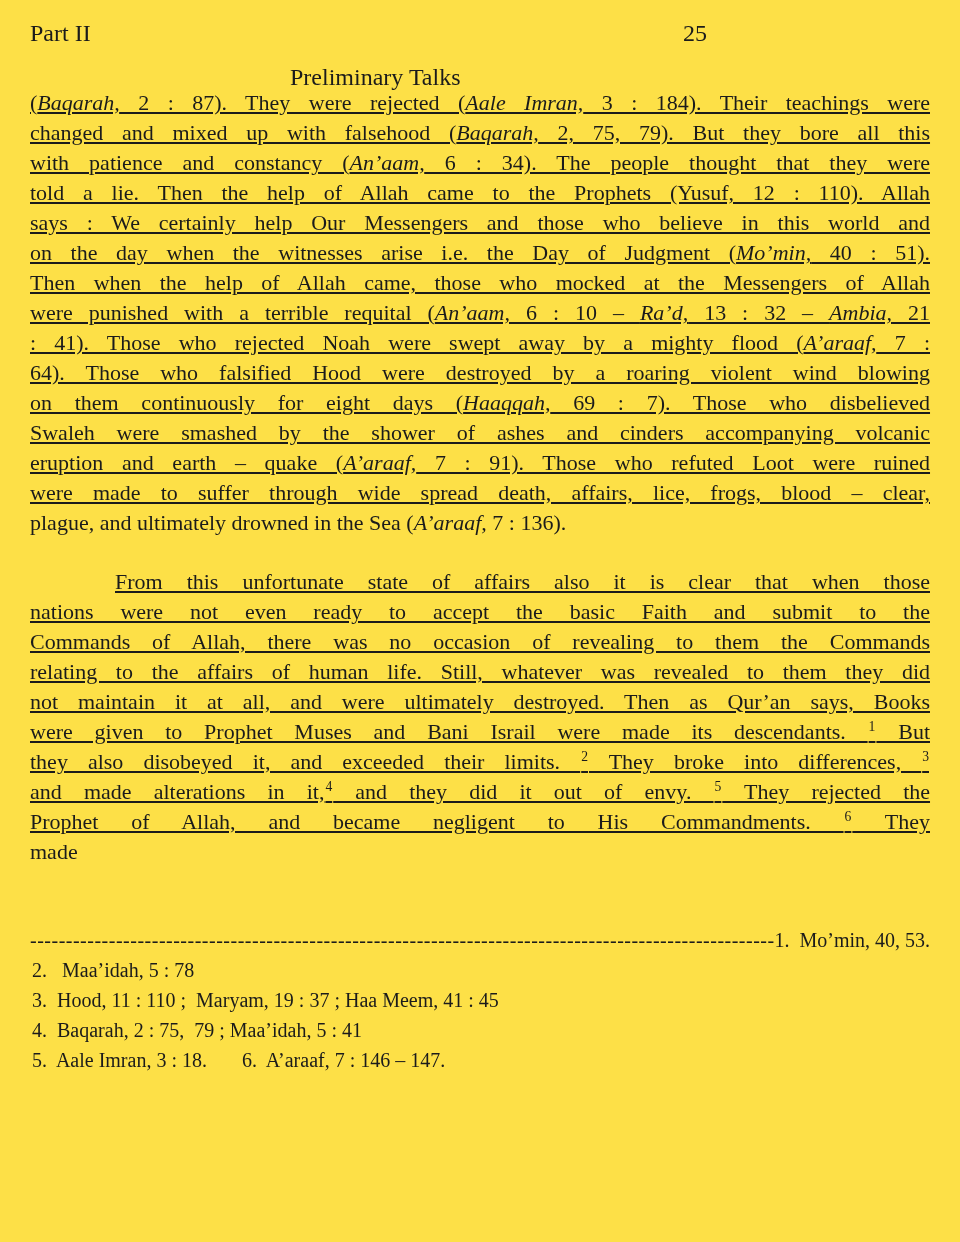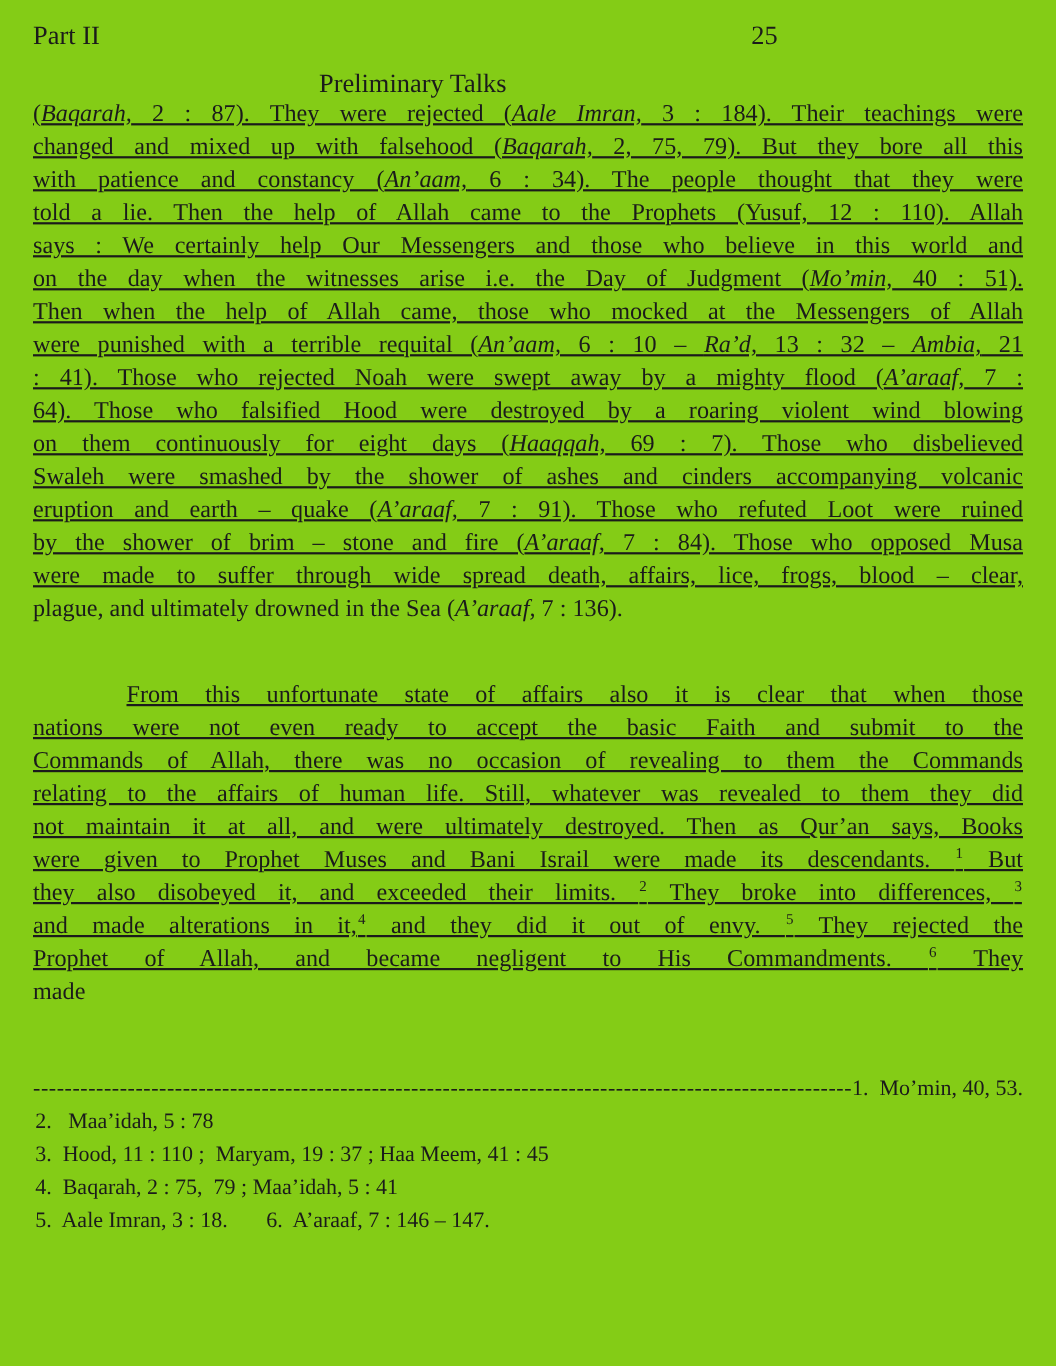--- a/index.html
+++ b/index.html
@@ -6,21 +6,21 @@
     margin: 0;
     padding: 0;
     background: #fbfbfa;
   }
   .page {
     position: relative;
     width: 960px;
     height: 1242px;
     box-sizing: border-box;
     padding: 20px 30px 0 30px;
-    background: #84cc16;
+    background: #fde047;
     color: #1b1b1b;
     font-family: "Liberation Serif", "DejaVu Serif", serif;
     overflow: hidden;
   }
   .header {
     position: relative;
     height: 34px;
     font-size: 24px;
   }
   .h-left   { position: absolute; left: 0;     top: 0; }
@@ -32,21 +32,21 @@
     font-size: 22px;
   }
   .para .line {
     line-height: 30px;
   }
   .para .line.just {
     text-align: justify;
     text-align-last: justify;
     text-decoration: underline;
   }
-  .para + .para { margin-top: 48px; }
+  .para + .para { margin-top: 29px; }
 
   .body-text i { font-style: italic; }
   .body-text sup {
     font-size: 0.62em;
     vertical-align: super;
     line-height: 0;
     padding: 0 1px;
   }
 
   .footnotes {
@@ -86,21 +86,20 @@
         <div class="line just">told a lie. Then the help of Allah came to the Prophets (Yusuf, 12 : 110). Allah</div>
         <div class="line just">says : We certainly help Our Messengers and those who believe in this world and</div>
         <div class="line just">on the day when the witnesses arise i.e. the Day of Judgment (<i>Mo’min,</i> 40 : 51).</div>
         <div class="line just">Then when the help of Allah came, those who mocked at the Messengers of Allah</div>
         <div class="line just">were punished with a terrible requital (<i>An’aam,</i> 6 : 10 – <i>Ra’d,</i> 13 : 32 – <i>Ambia,</i> 21</div>
         <div class="line just">: 41). Those who rejected Noah were swept away by a mighty flood (<i>A’araaf,</i> 7 :</div>
         <div class="line just">64). Those who falsified Hood were destroyed by a roaring violent wind blowing</div>
         <div class="line just">on them continuously for eight days (<i>Haaqqah,</i> 69 : 7). Those who disbelieved</div>
         <div class="line just">Swaleh were smashed by the shower of ashes and cinders accompanying volcanic</div>
         <div class="line just">eruption and earth – quake (<i>A’araaf,</i> 7 : 91). Those who refuted Loot were ruined</div>
-        <div class="line just">by the shower of brim – stone and fire (<i>A’araaf,</i> 7 : 84). Those who opposed Musa</div>
         <div class="line just">were made to suffer through wide spread death, affairs, lice, frogs, blood – clear,</div>
         <div class="line">plague, and ultimately drowned in the Sea (<i>A’araaf,</i> 7 : 136).</div>
       </div>
       <div class="para">
         <div class="line just" style="padding-left: 85px;">From this unfortunate state of affairs also it is clear that when those</div>
         <div class="line just">nations  were not even ready to accept the basic Faith and submit to the</div>
         <div class="line just">Commands of Allah, there was no occasion of revealing to them the Commands</div>
         <div class="line just">relating to the affairs of human life. Still, whatever was revealed to them they did</div>
         <div class="line just">not maintain it at all, and were ultimately destroyed. Then as Qur’an says, Books</div>
         <div class="line just">were given to Prophet Muses and Bani Israil were made its descendants. <sup>1</sup>  But</div>

